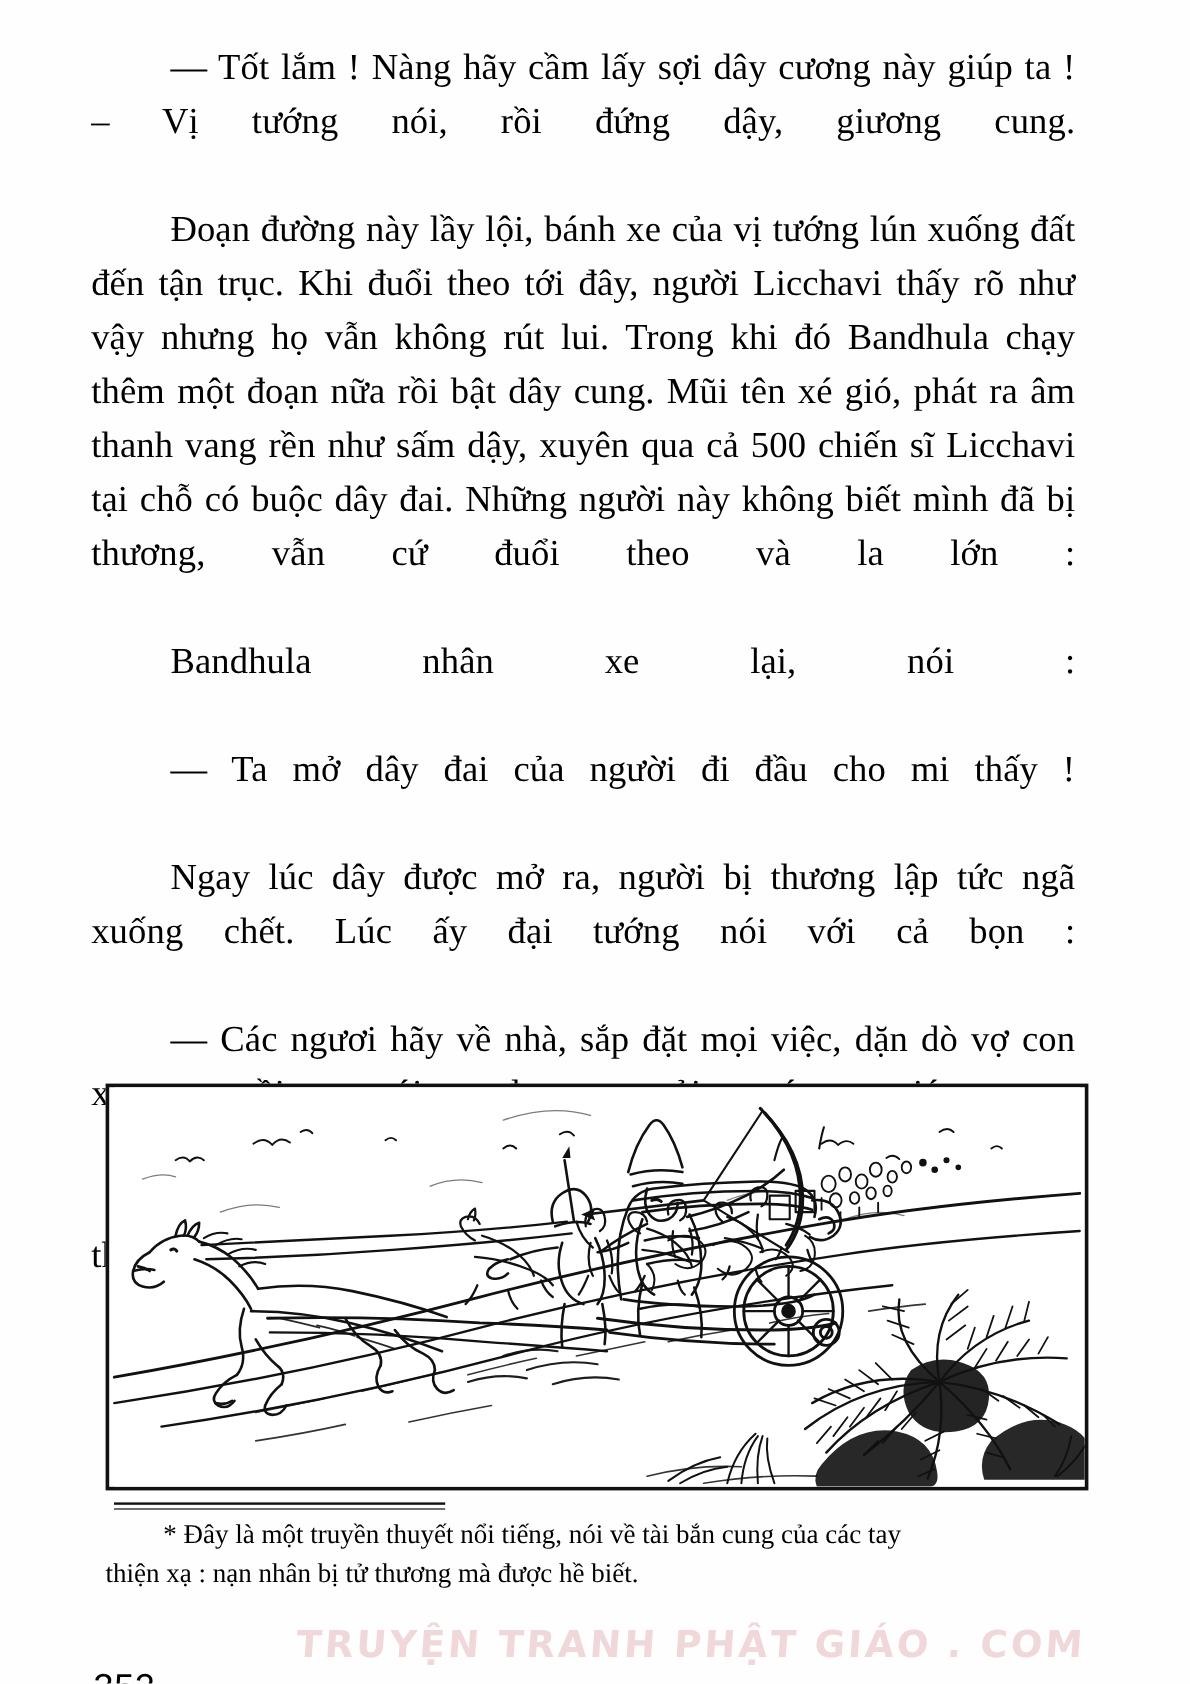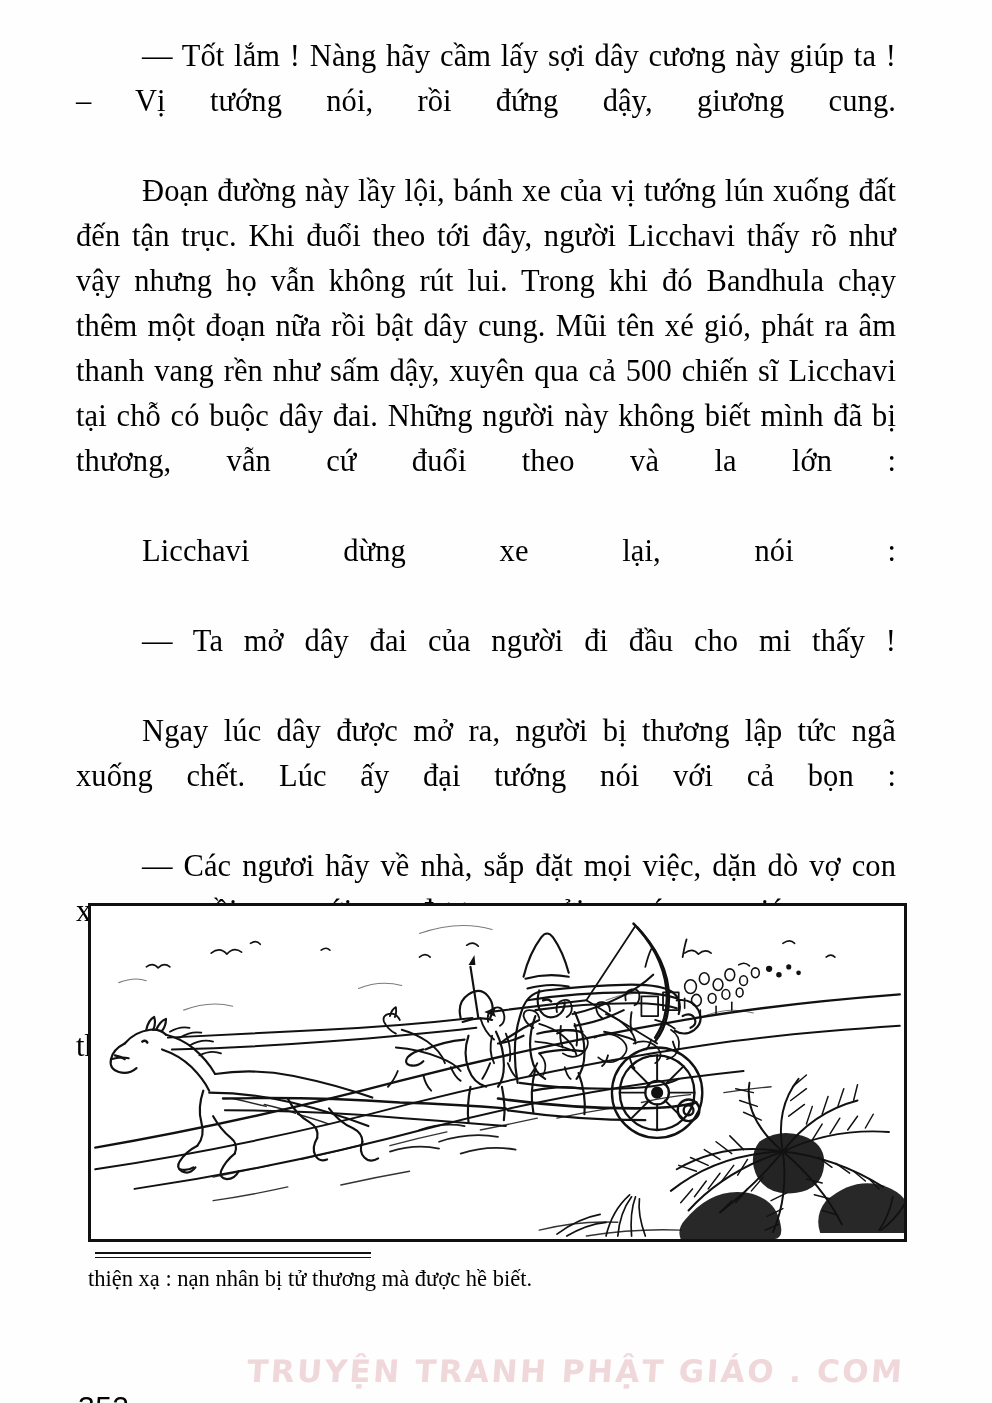--- a/index.html
+++ b/index.html
@@ -120,21 +120,21 @@
   }
 </style>
 </head>
 <body>
 
 <div class="page">
 
   <div class="body-text">
     <p class="para indent">— Tốt lắm !  Nàng hãy cầm lấy sợi dây cương này giúp ta ! – Vị tướng nói, rồi đứng dậy, giương cung.</p>
     <p class="para indent">Đoạn đường này lầy lội, bánh xe của vị tướng lún xuống đất đến tận trục. Khi đuổi theo tới đây, người Licchavi thấy rõ như vậy nhưng họ vẫn không rút lui. Trong khi đó Bandhula chạy thêm một đoạn nữa rồi bật dây cung. Mũi tên xé gió, phát ra âm thanh vang rền như sấm dậy, xuyên qua cả 500 chiến sĩ Licchavi tại chỗ có buộc dây đai. Những người này không biết mình đã bị thương, vẫn cứ đuổi theo và la  lớn :</p>
-    <p class="para indent">Licchavi dừng xe lại, nói :</p>
+    <p class="para indent">Bandhula nhân xe lại, nói :</p>
     <p class="para indent">— Ta mở dây đai của người đi đầu cho mi thấy !</p>
     <p class="para indent">Ngay lúc dây được mở ra, người bị thương lập tức ngã xuống chết. Lúc ấy đại tướng nói với cả bọn :</p>
     <p class="para indent">— Các ngươi hãy về nhà, sắp đặt mọi việc, dặn dò vợ con xong rồi mới được cởi áo giáp ra.</p>
     <p class="para indent">Bọn phát làm theo lời dặn, xong đâu đó, tất cả đều trút hơi thở cuối cùng.*</p>
   </div>
 
   <div class="illustration">
     <svg viewBox="0 0 819 339" xmlns="http://www.w3.org/2000/svg">
       <rect x="0" y="0" width="819" height="339" fill="#ffffff"></rect>
 
@@ -451,20 +451,21 @@
           </g>
         </g>
 
       </g>
     </svg>
   </div>
 
   <div class="footnote-rule"></div>
 
   <div class="footnote">
+    <div class="fn-indent">* Đây là một truyền thuyết nổi tiếng, nói về tài bắn cung của các tay</div>
     <div>thiện xạ : nạn nhân bị tử thương mà được hề biết.</div>
   </div>
 
   <div class="page-number">352</div>
 
   <div class="watermark">TRUYỆN TRANH PHẬT GIÁO . COM</div>
 
 </div>
 
 </body></html>

